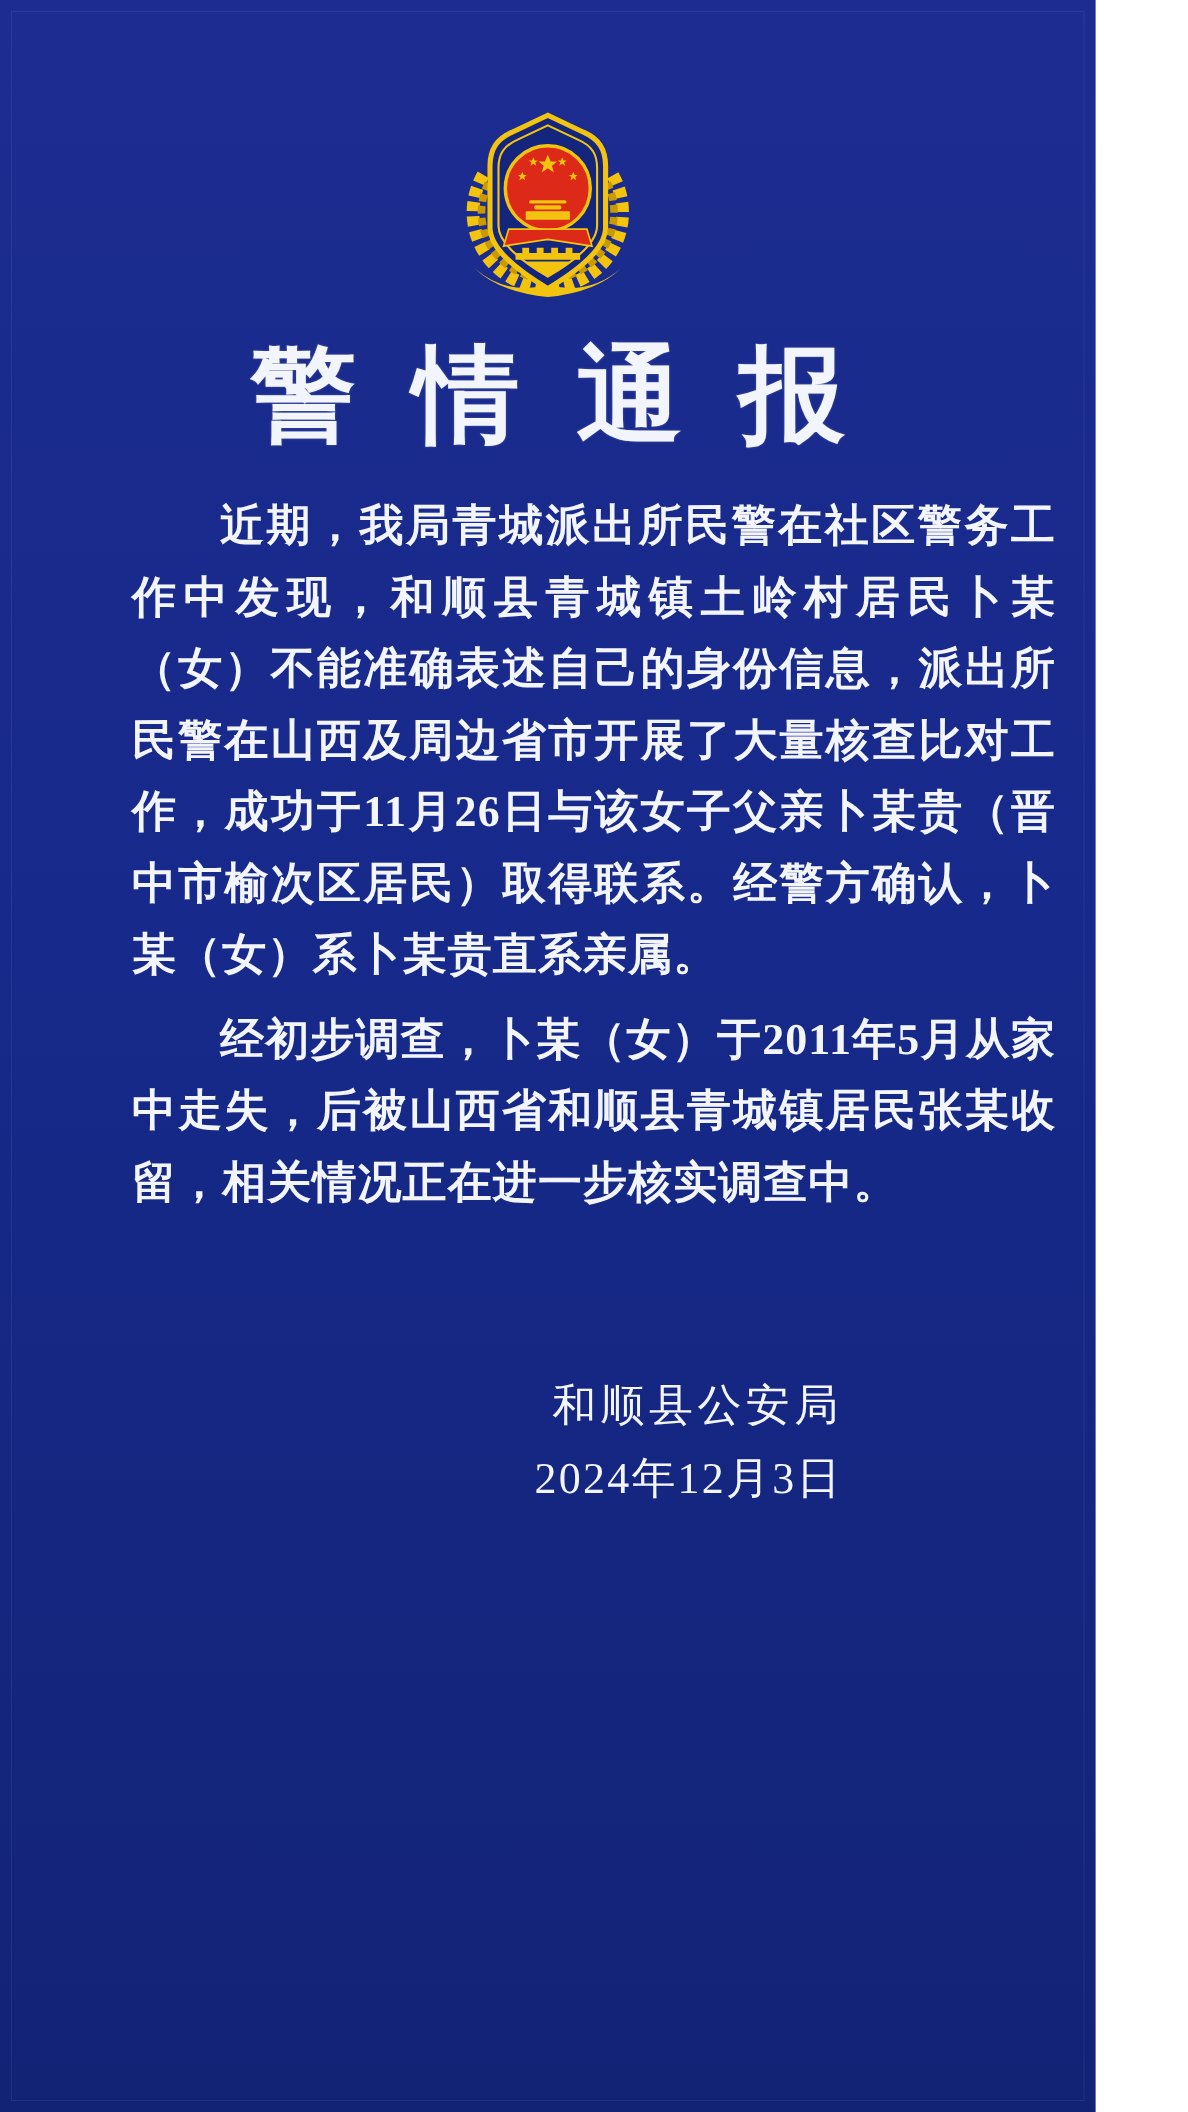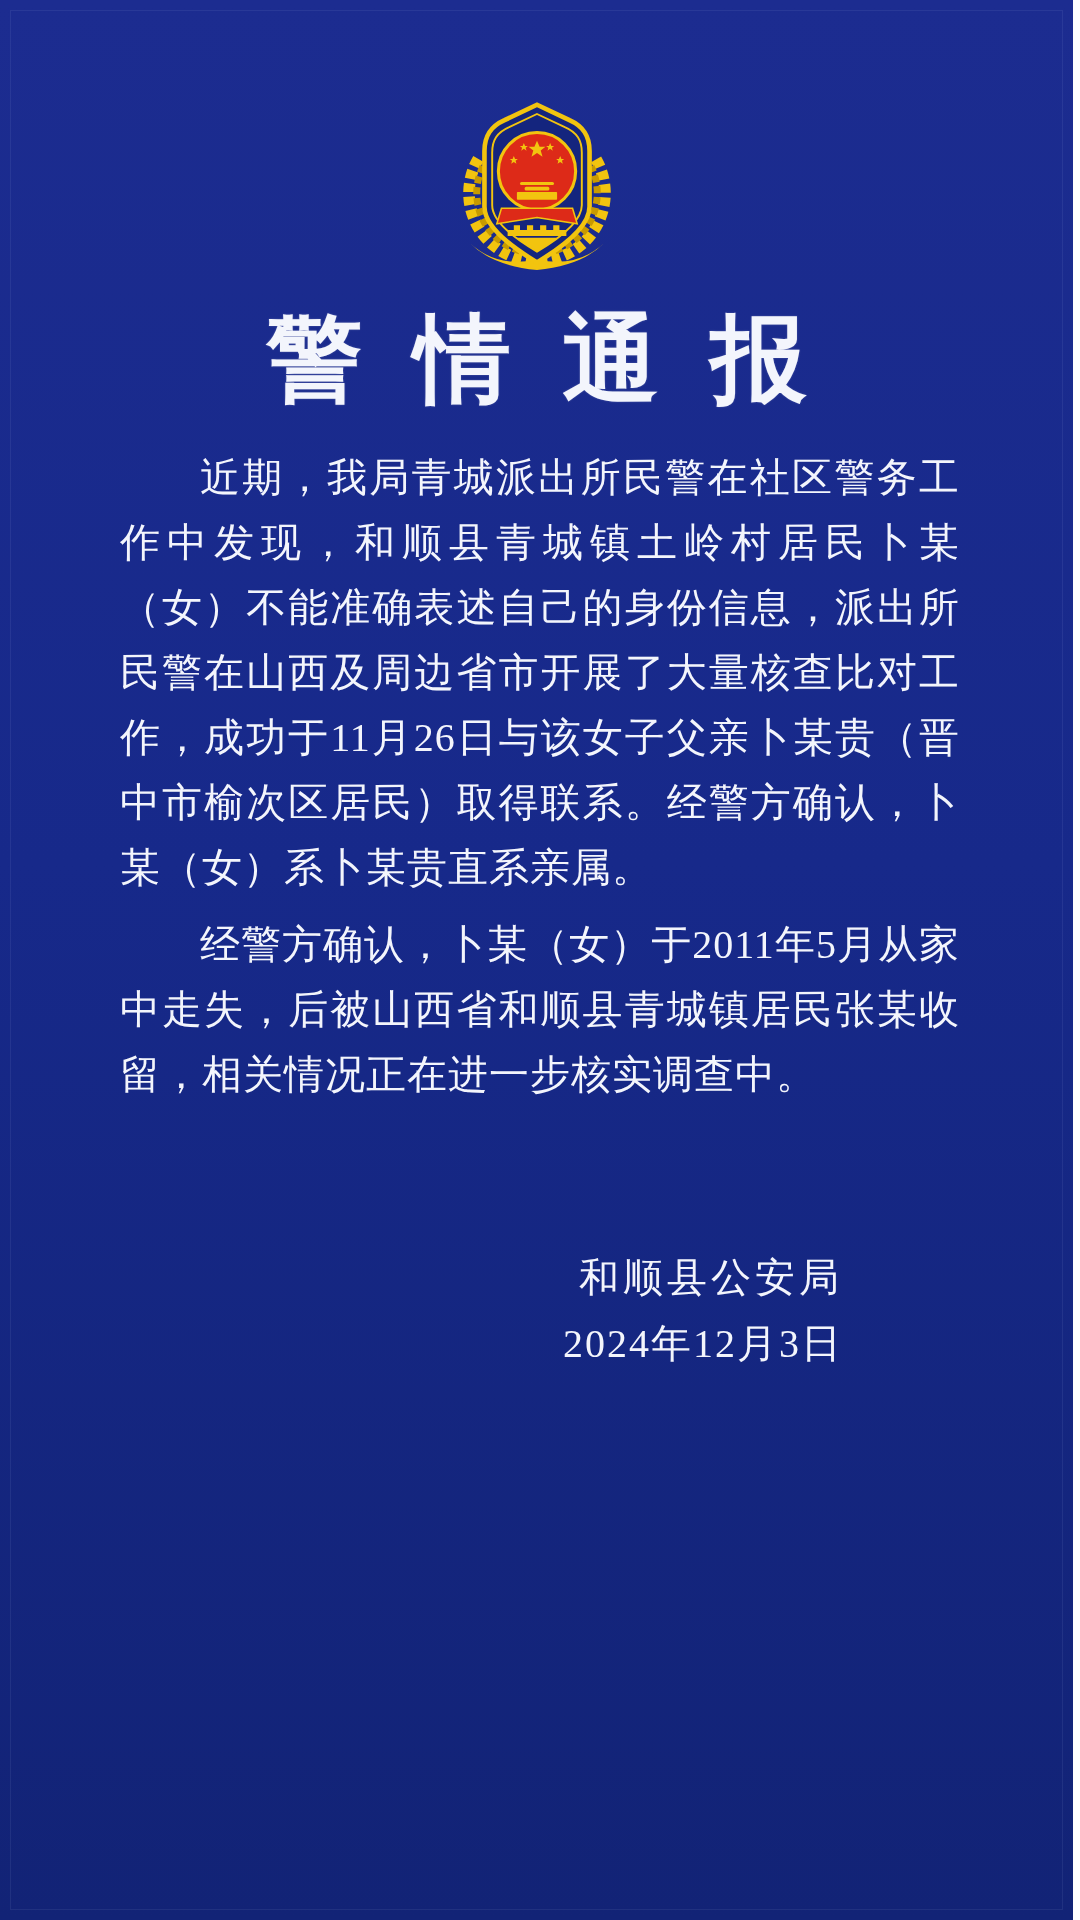--- a/index.html
+++ b/index.html
@@ -10,21 +10,21 @@
     --gold-dark: #c89a00;
     --red: #dd2a18;
     --shield-blue: #14257e;
   }
   * { margin: 0; padding: 0; box-sizing: border-box; }
   html, body { width: 1080px; }
   body { font-family: "Liberation Serif", "DejaVu Serif", serif; }
 
   .page {
     position: relative;
-    width: 1073px;
+    width: 996px;
     height: 1920px;
     background: linear-gradient(180deg, var(--bg-top) 0%, #17298a 45%, var(--bg-bottom) 100%);
     overflow: hidden;
   }
 
   .frame {
     position: absolute;
     inset: 10px;
     border: 1px solid rgba(205, 215, 255, 0.08);
     pointer-events: none;
@@ -60,21 +60,21 @@
     position: absolute;
     top: 445px;
     left: 120px;
     width: 840px;
     color: var(--text);
     font-size: 40px;
     line-height: 65px;
     text-align: justify;
     letter-spacing: 1px;
   }
-  .body-text p { text-indent: 2em; }
+  .body-text p { text-indent: 2em; font-weight: bold; }
   .body-text p + p { margin-top: 12px; }
 
   .sign-block {
     position: absolute;
     top: 1245px;
     right: 230px;
     width: 420px;
     text-align: right;
     color: var(--text);
     font-size: 40px;
@@ -119,20 +119,20 @@
 
       <path d="M72,178 h8 v-6 h8 v6 h9 v-6 h8 v6 h9 v-6 h8 v6 h9 v-6 h8 v6 h9 v8 h-76 Z" fill="var(--gold)"></path>
       <path d="M82,188 L138,188 L110,206 Z" fill="var(--gold)"></path>
     </svg>
   </div>
 
   <div class="title">警情通报</div>
 
   <div class="body-text">
     <p>近期，我局青城派出所民警在社区警务工作中发现，和顺县青城镇土岭村居民卜某（女）不能准确表述自己的身份信息，派出所民警在山西及周边省市开展了大量核查比对工作，成功于11月26日与该女子父亲卜某贵（晋中市榆次区居民）取得联系。经警方确认，卜某（女）系卜某贵直系亲属。</p>
-    <p>经警方确认，卜某（女）于2011年5月从家中走失，后被山西省和顺县青城镇居民张某收留，相关情况正在进一步核实调查中。</p>
+    <p>经初步调查，卜某（女）于2011年5月从家中走失，后被山西省和顺县青城镇居民张某收留，相关情况正在进一步核实调查中。</p>
   </div>
 
   <div class="sign-block">
     <div class="agency">和顺县公安局</div>
     <div class="date">2024年12月3日</div>
   </div>
 </div>
 
 </body></html>

